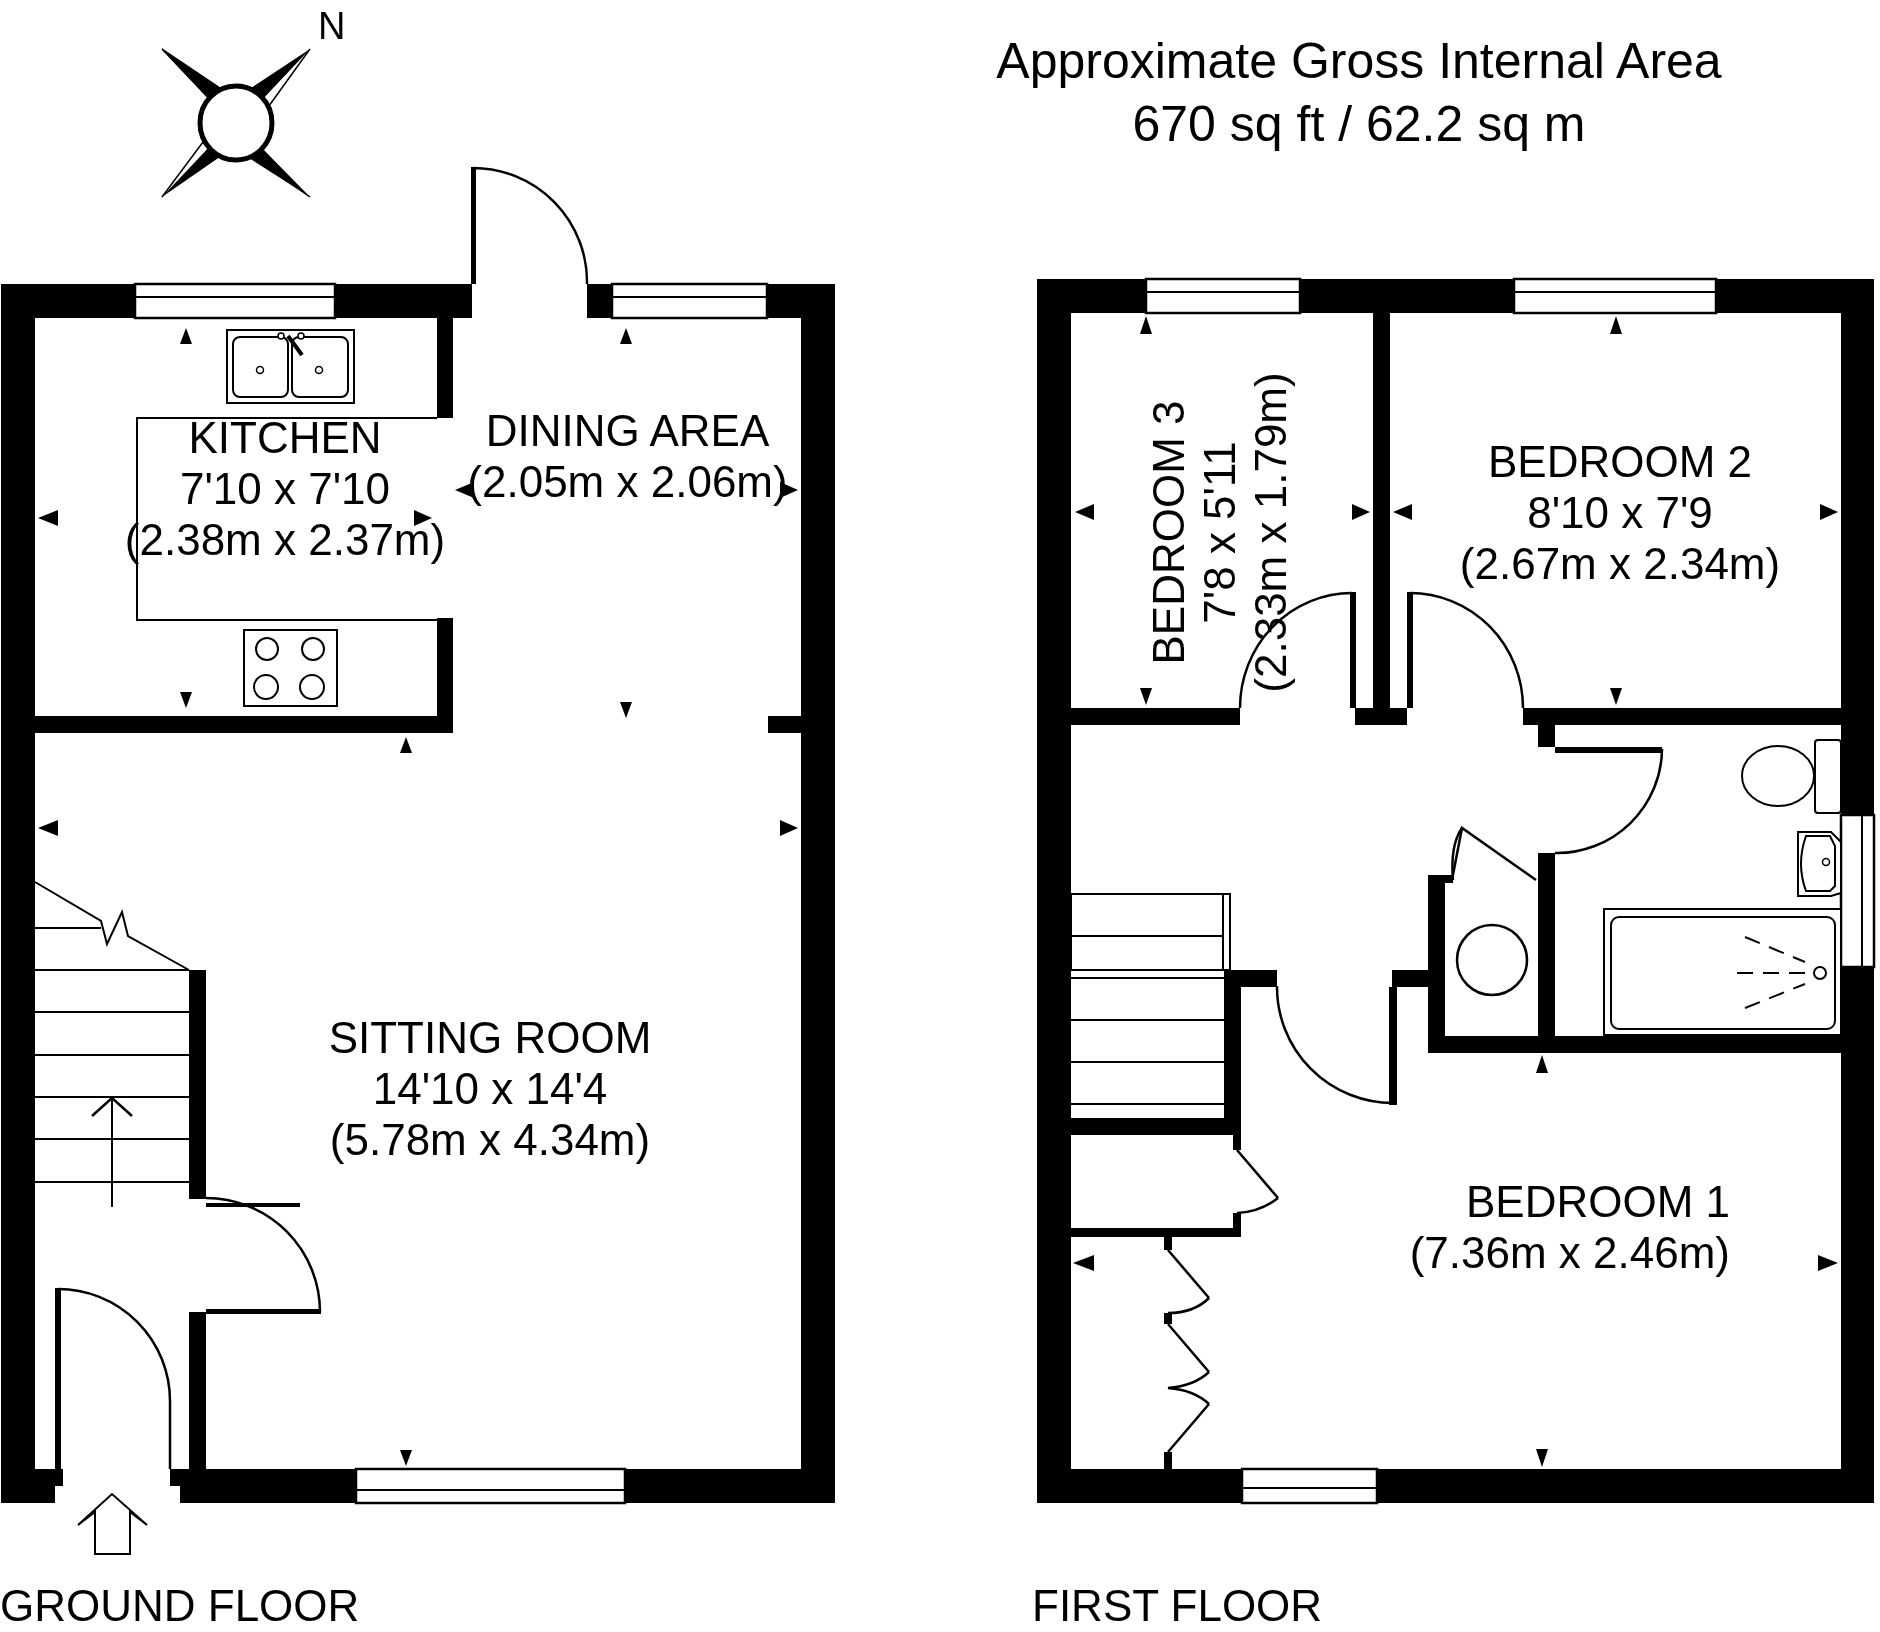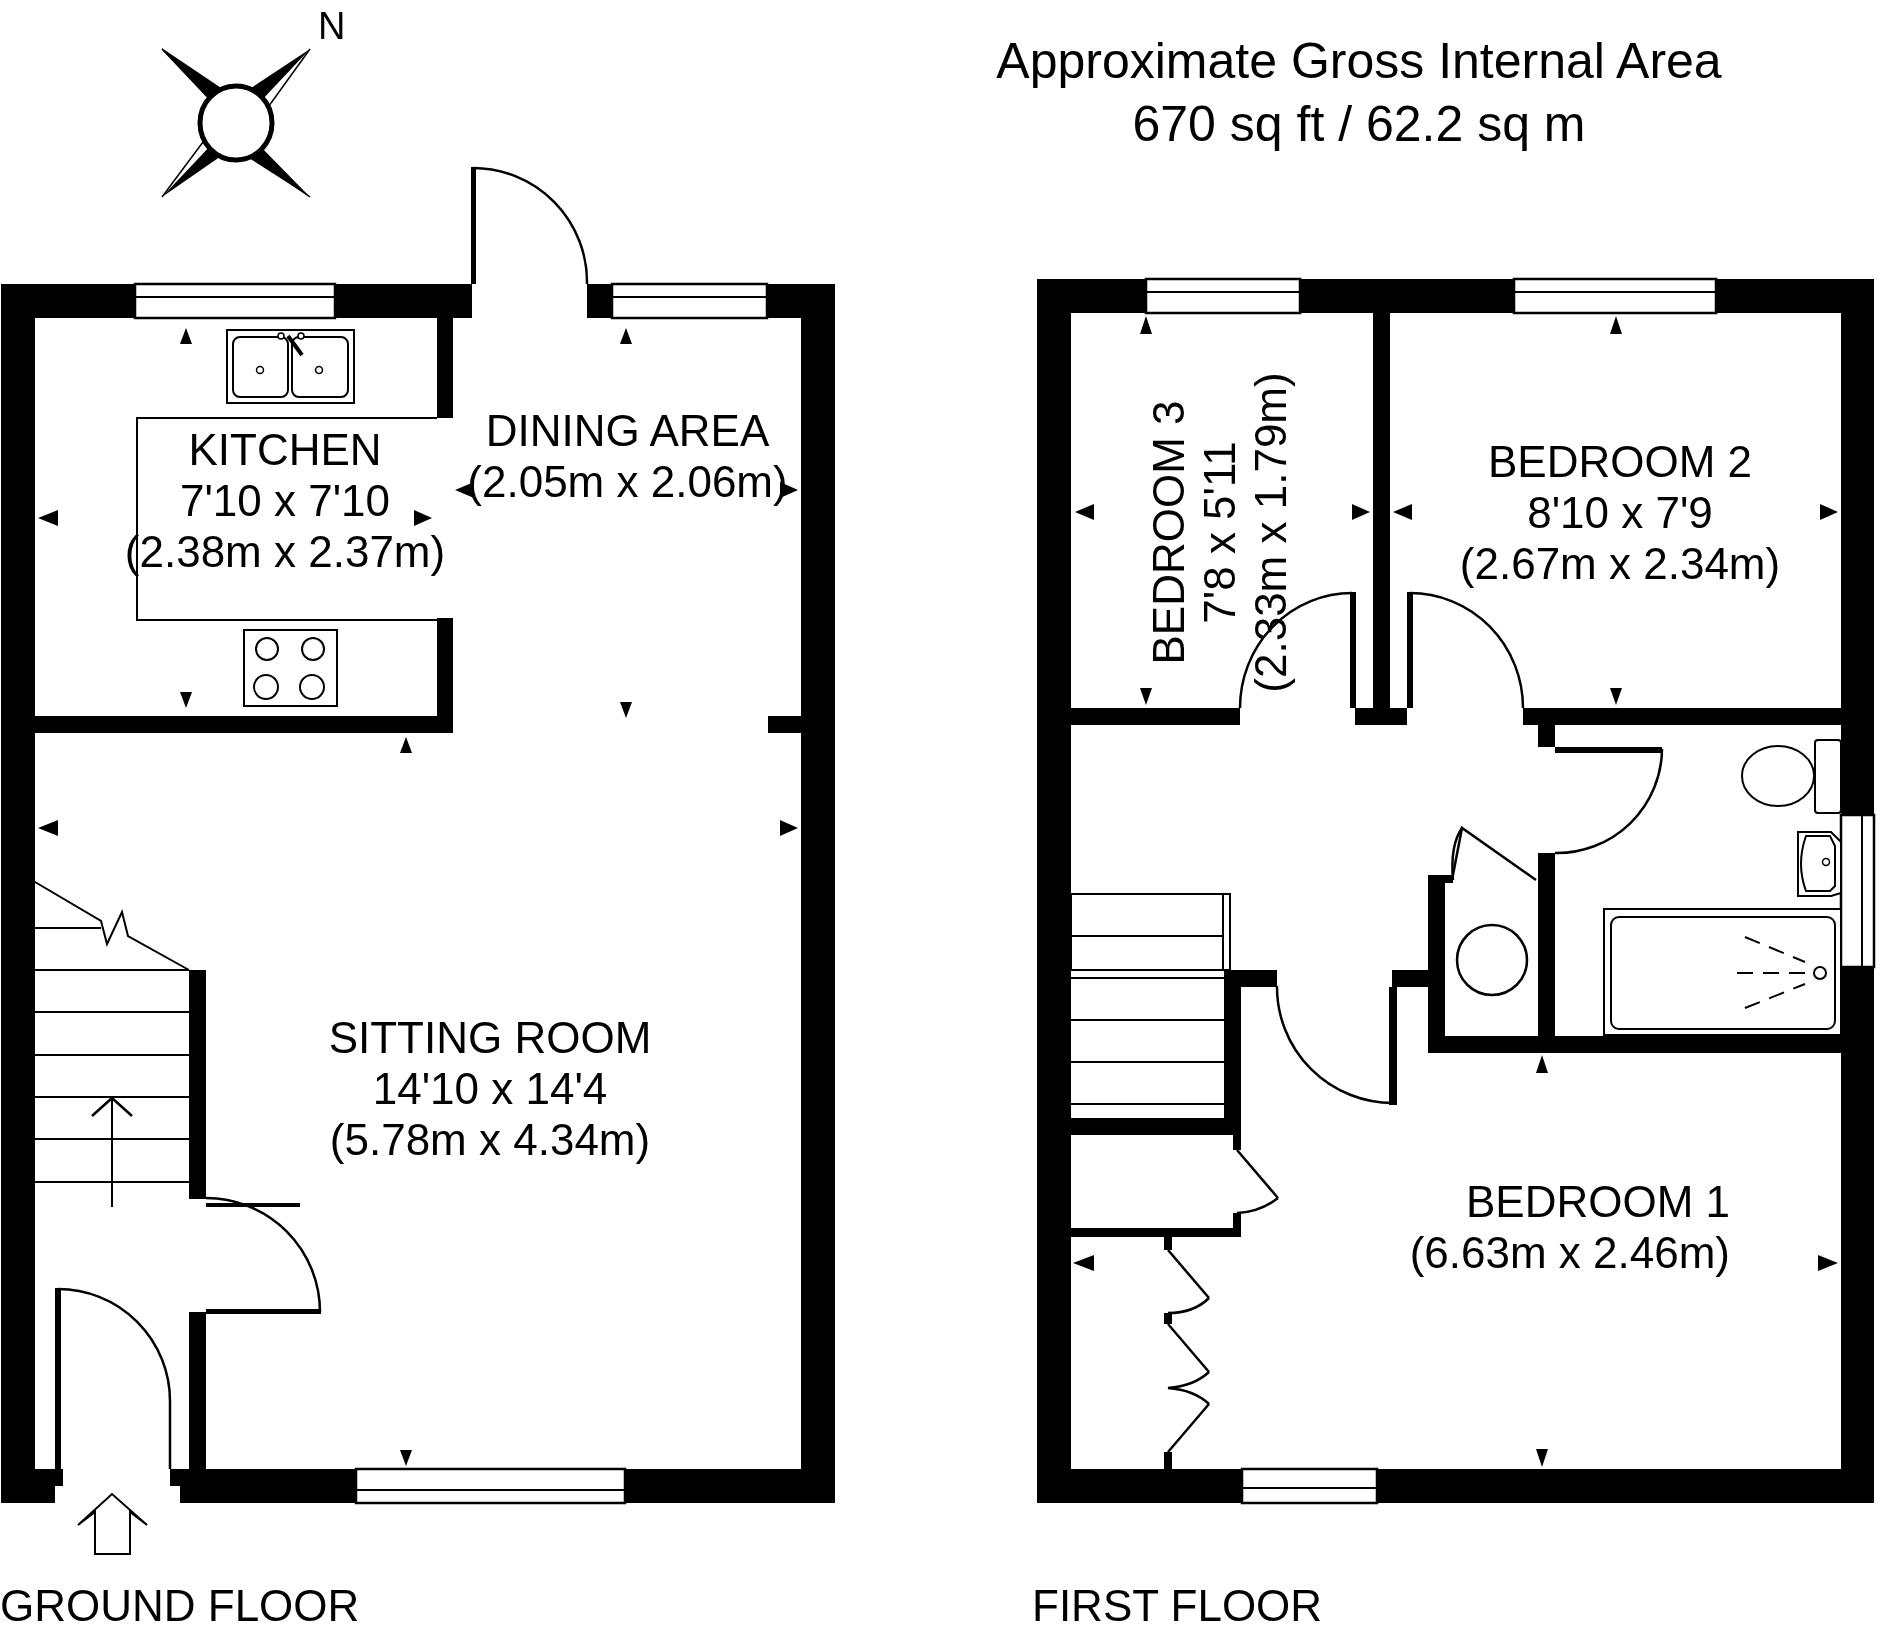--- a/index.html
+++ b/index.html
@@ -277,21 +277,21 @@
   </g>
 </svg>
 
 <div class="lbl" style="left:318px; top:4px; font-size:38px;">N</div>
 
 <div class="lbl title" style="left:940px; top:30px; width:838px;text-align:center;">
   <span class="line">Approximate Gross Internal Area</span>
   <span class="line">670 sq ft / 62.2 sq m</span>
 </div>
 
-<div class="lbl room" style="left:110px; top:424px; width:350px;text-align:center;">
+<div class="lbl room" style="left:110px; top:412px; width:350px;text-align:center;">
   <span class="line">KITCHEN</span>
   <span class="line">7'10 x 7'10</span>
   <span class="line">(2.38m x 2.37m)</span>
 </div>
 
 <div class="lbl room" style="left:455px; top:405px; width:345px;">
   <span class="line">DINING AREA</span>
   <span class="line">(2.05m x 2.06m)</span>
 </div>
 
@@ -308,17 +308,17 @@
 </div>
 
 <div class="lbl room" style="left:1430px; top:424px; width:380px;margin-top:12px;">
   <span class="line">BEDROOM 2</span>
   <span class="line">8'10 x 7'9</span>
   <span class="line">(2.67m x 2.34m)</span>
 </div>
 
 <div class="lbl room" style="left:1350px; top:1176px; width:380px;text-align:right;">
   <span class="line">BEDROOM 1</span>
-  <span class="line">(6.63m x 2.46m)</span>
+  <span class="line">(7.36m x 2.46m)</span>
 </div>
 
 <div class="lbl floor" style="left:0px; top:1580px;">GROUND FLOOR</div>
 <div class="lbl floor" style="left:1032px; top:1580px;">FIRST FLOOR</div>
 
 </body></html>

